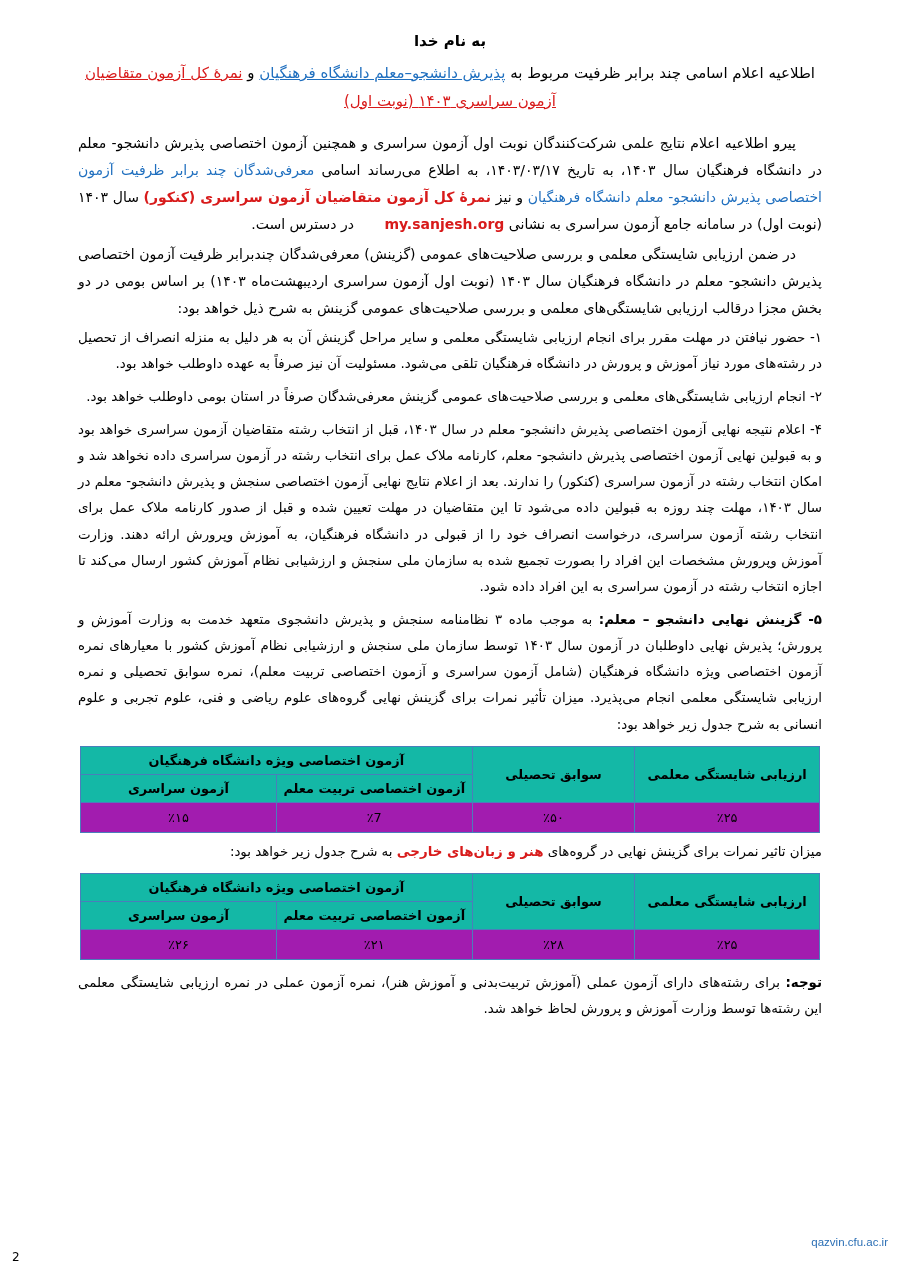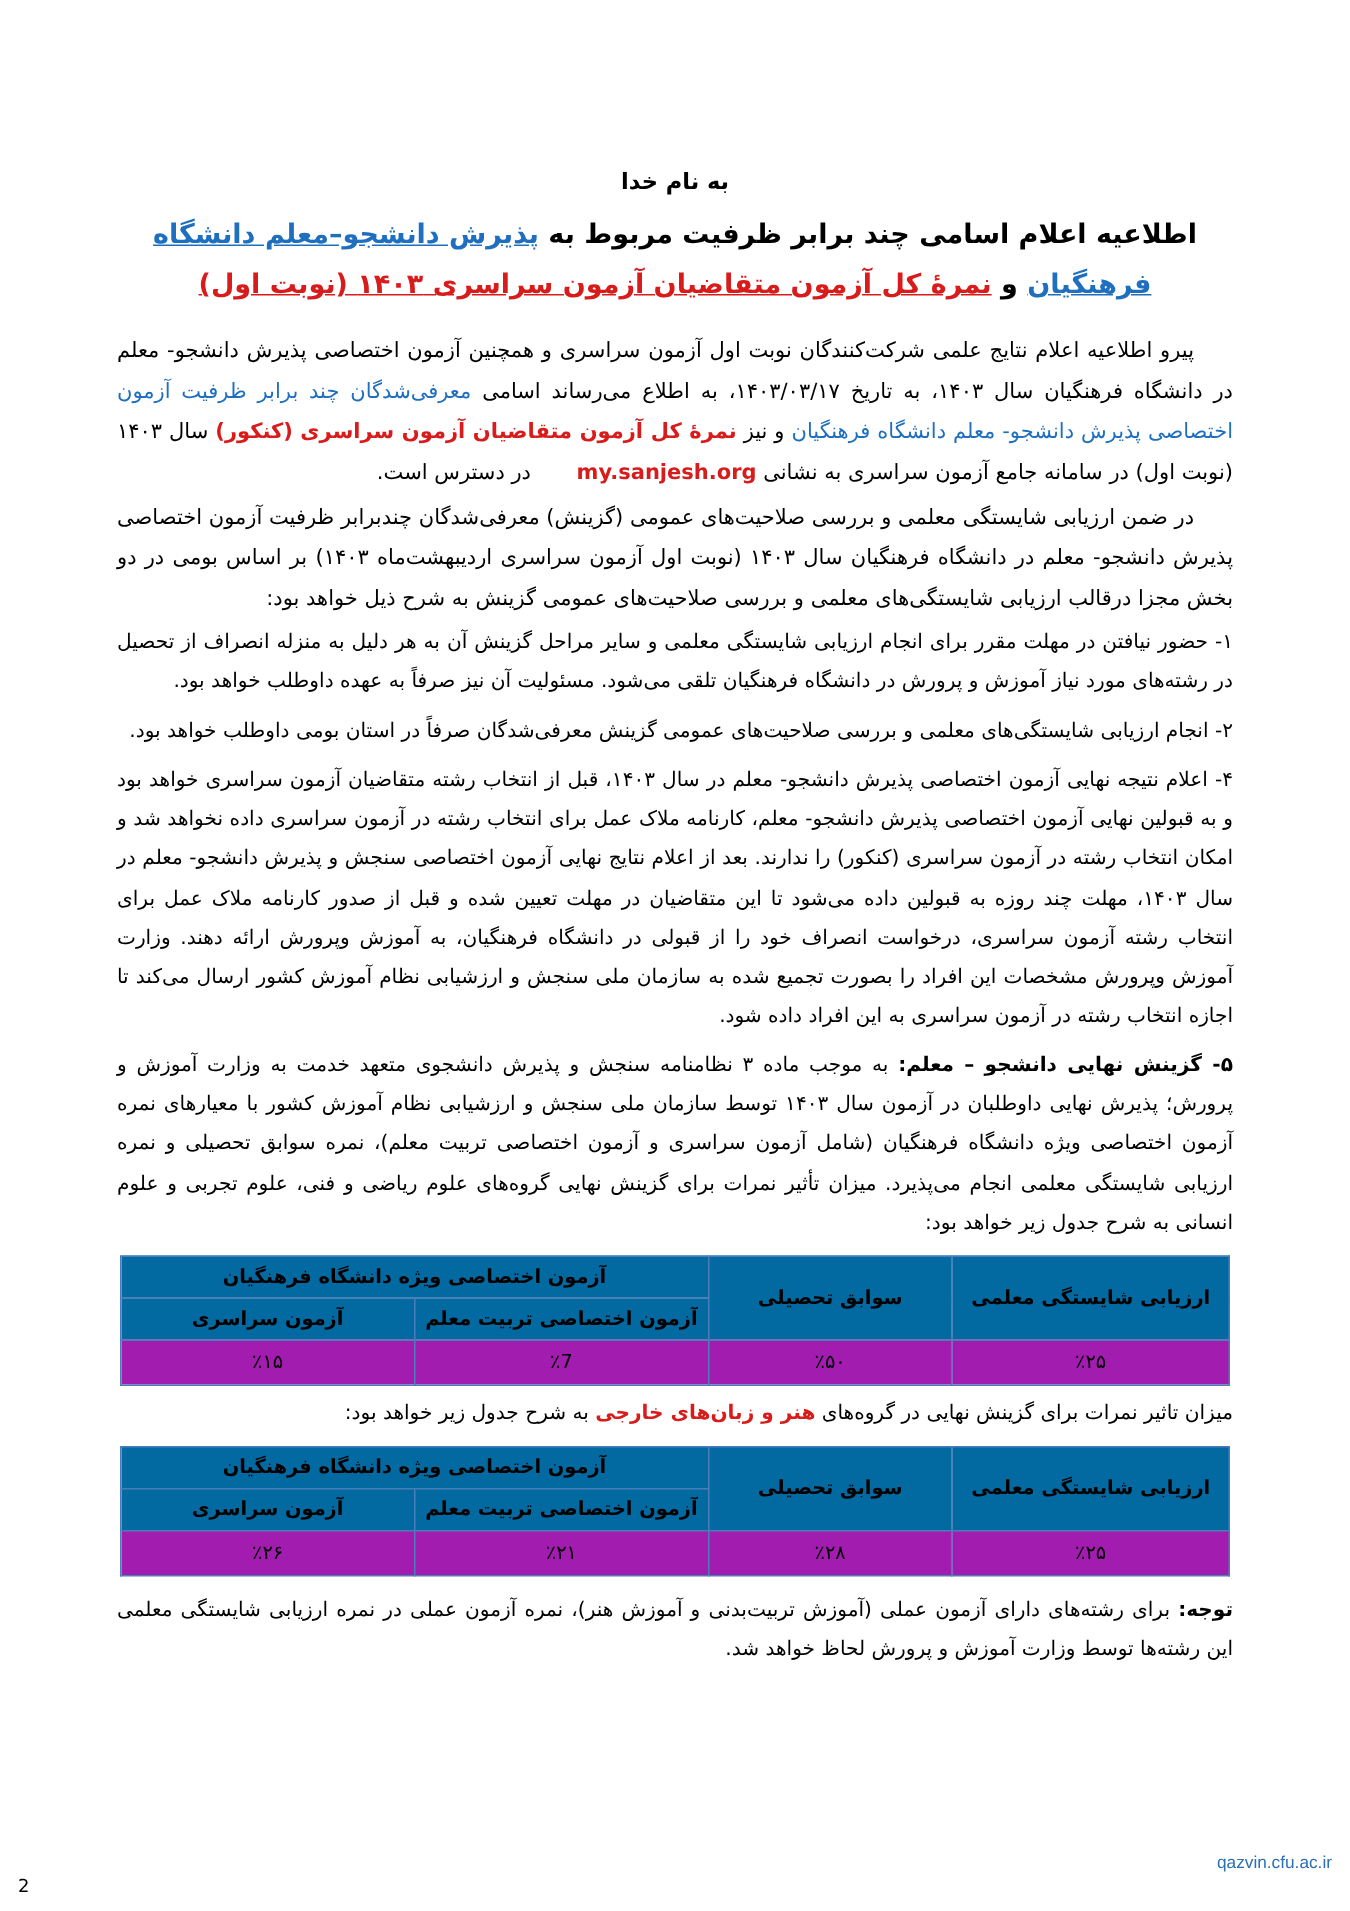--- a/index.html
+++ b/index.html
@@ -13,33 +13,33 @@
     font-family: "DejaVu Sans", "Liberation Sans", sans-serif;
     color: #000000;
     position: relative;
     overflow: hidden;
   }
   .page {
     position: relative;
     width: 900px;
     height: 1274px;
     box-sizing: border-box;
-    padding: 112px 78px 0 78px;
+    padding: 32px 78px 0 78px;
     border-radius: 24px;
   }
   .bism {
     text-align: center;
     font-weight: bold;
     font-size: 15px;
     margin: 0 0 10px 0;
   }
   .headline {
     text-align: center;
-    font-weight: bold;
-    font-size: 18px;
+    font-weight: normal;
+    font-size: 15px;
     line-height: 1.85;
     margin: 0 0 14px 0;
   }
   .headline .blue {
     color: #1f6fbf;
     text-decoration: underline;
   }
   .headline .red {
     color: #d81b1b;
     text-decoration: underline;
@@ -88,21 +88,21 @@
     table-layout: fixed;
   }
   table.grades th, table.grades td {
     border: 1px solid #4a7ebb;
     font-size: 12.9px;
     text-align: center;
     padding: 6px 4px;
     font-weight: bold;
   }
   table.grades th {
-    background: #0369a1;
+    background: #14b8a6;
   }
   table.grades td.val {
     background: #a21caf;
     font-weight: normal;
     padding: 7px 4px;
   }
   .caption {
     font-size: 13.4px;
     line-height: 1.95;
     text-align: right;

